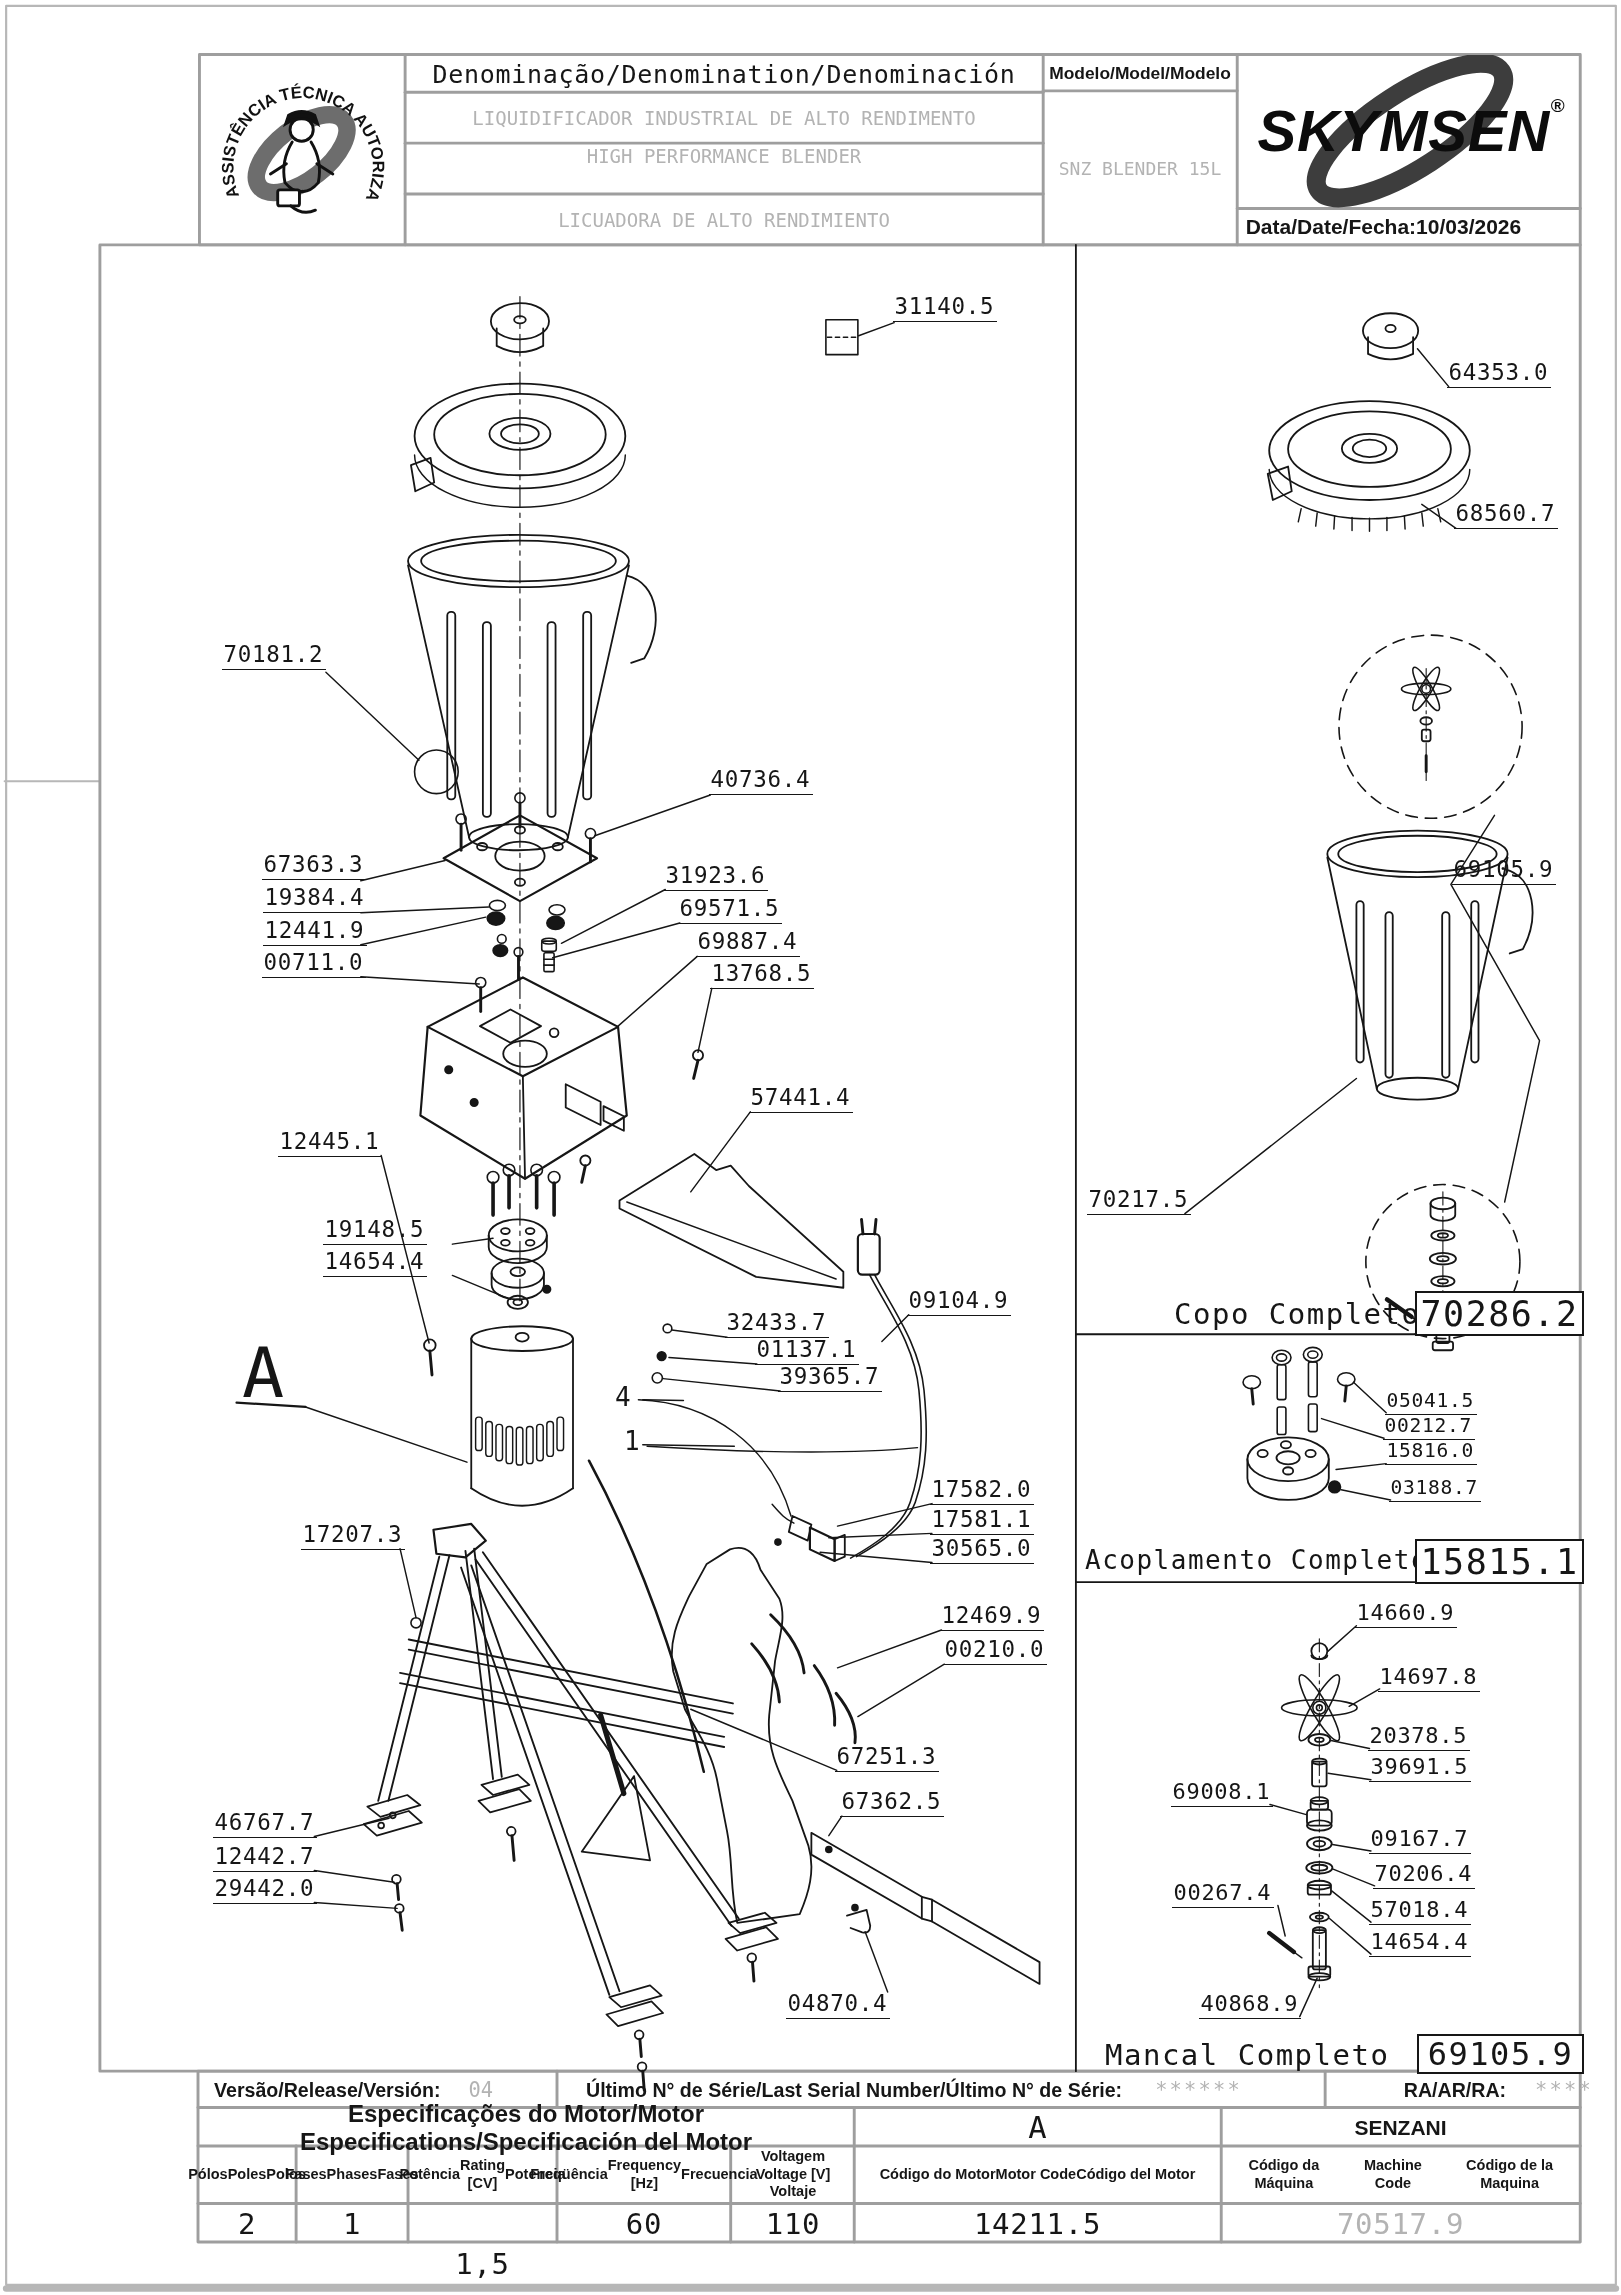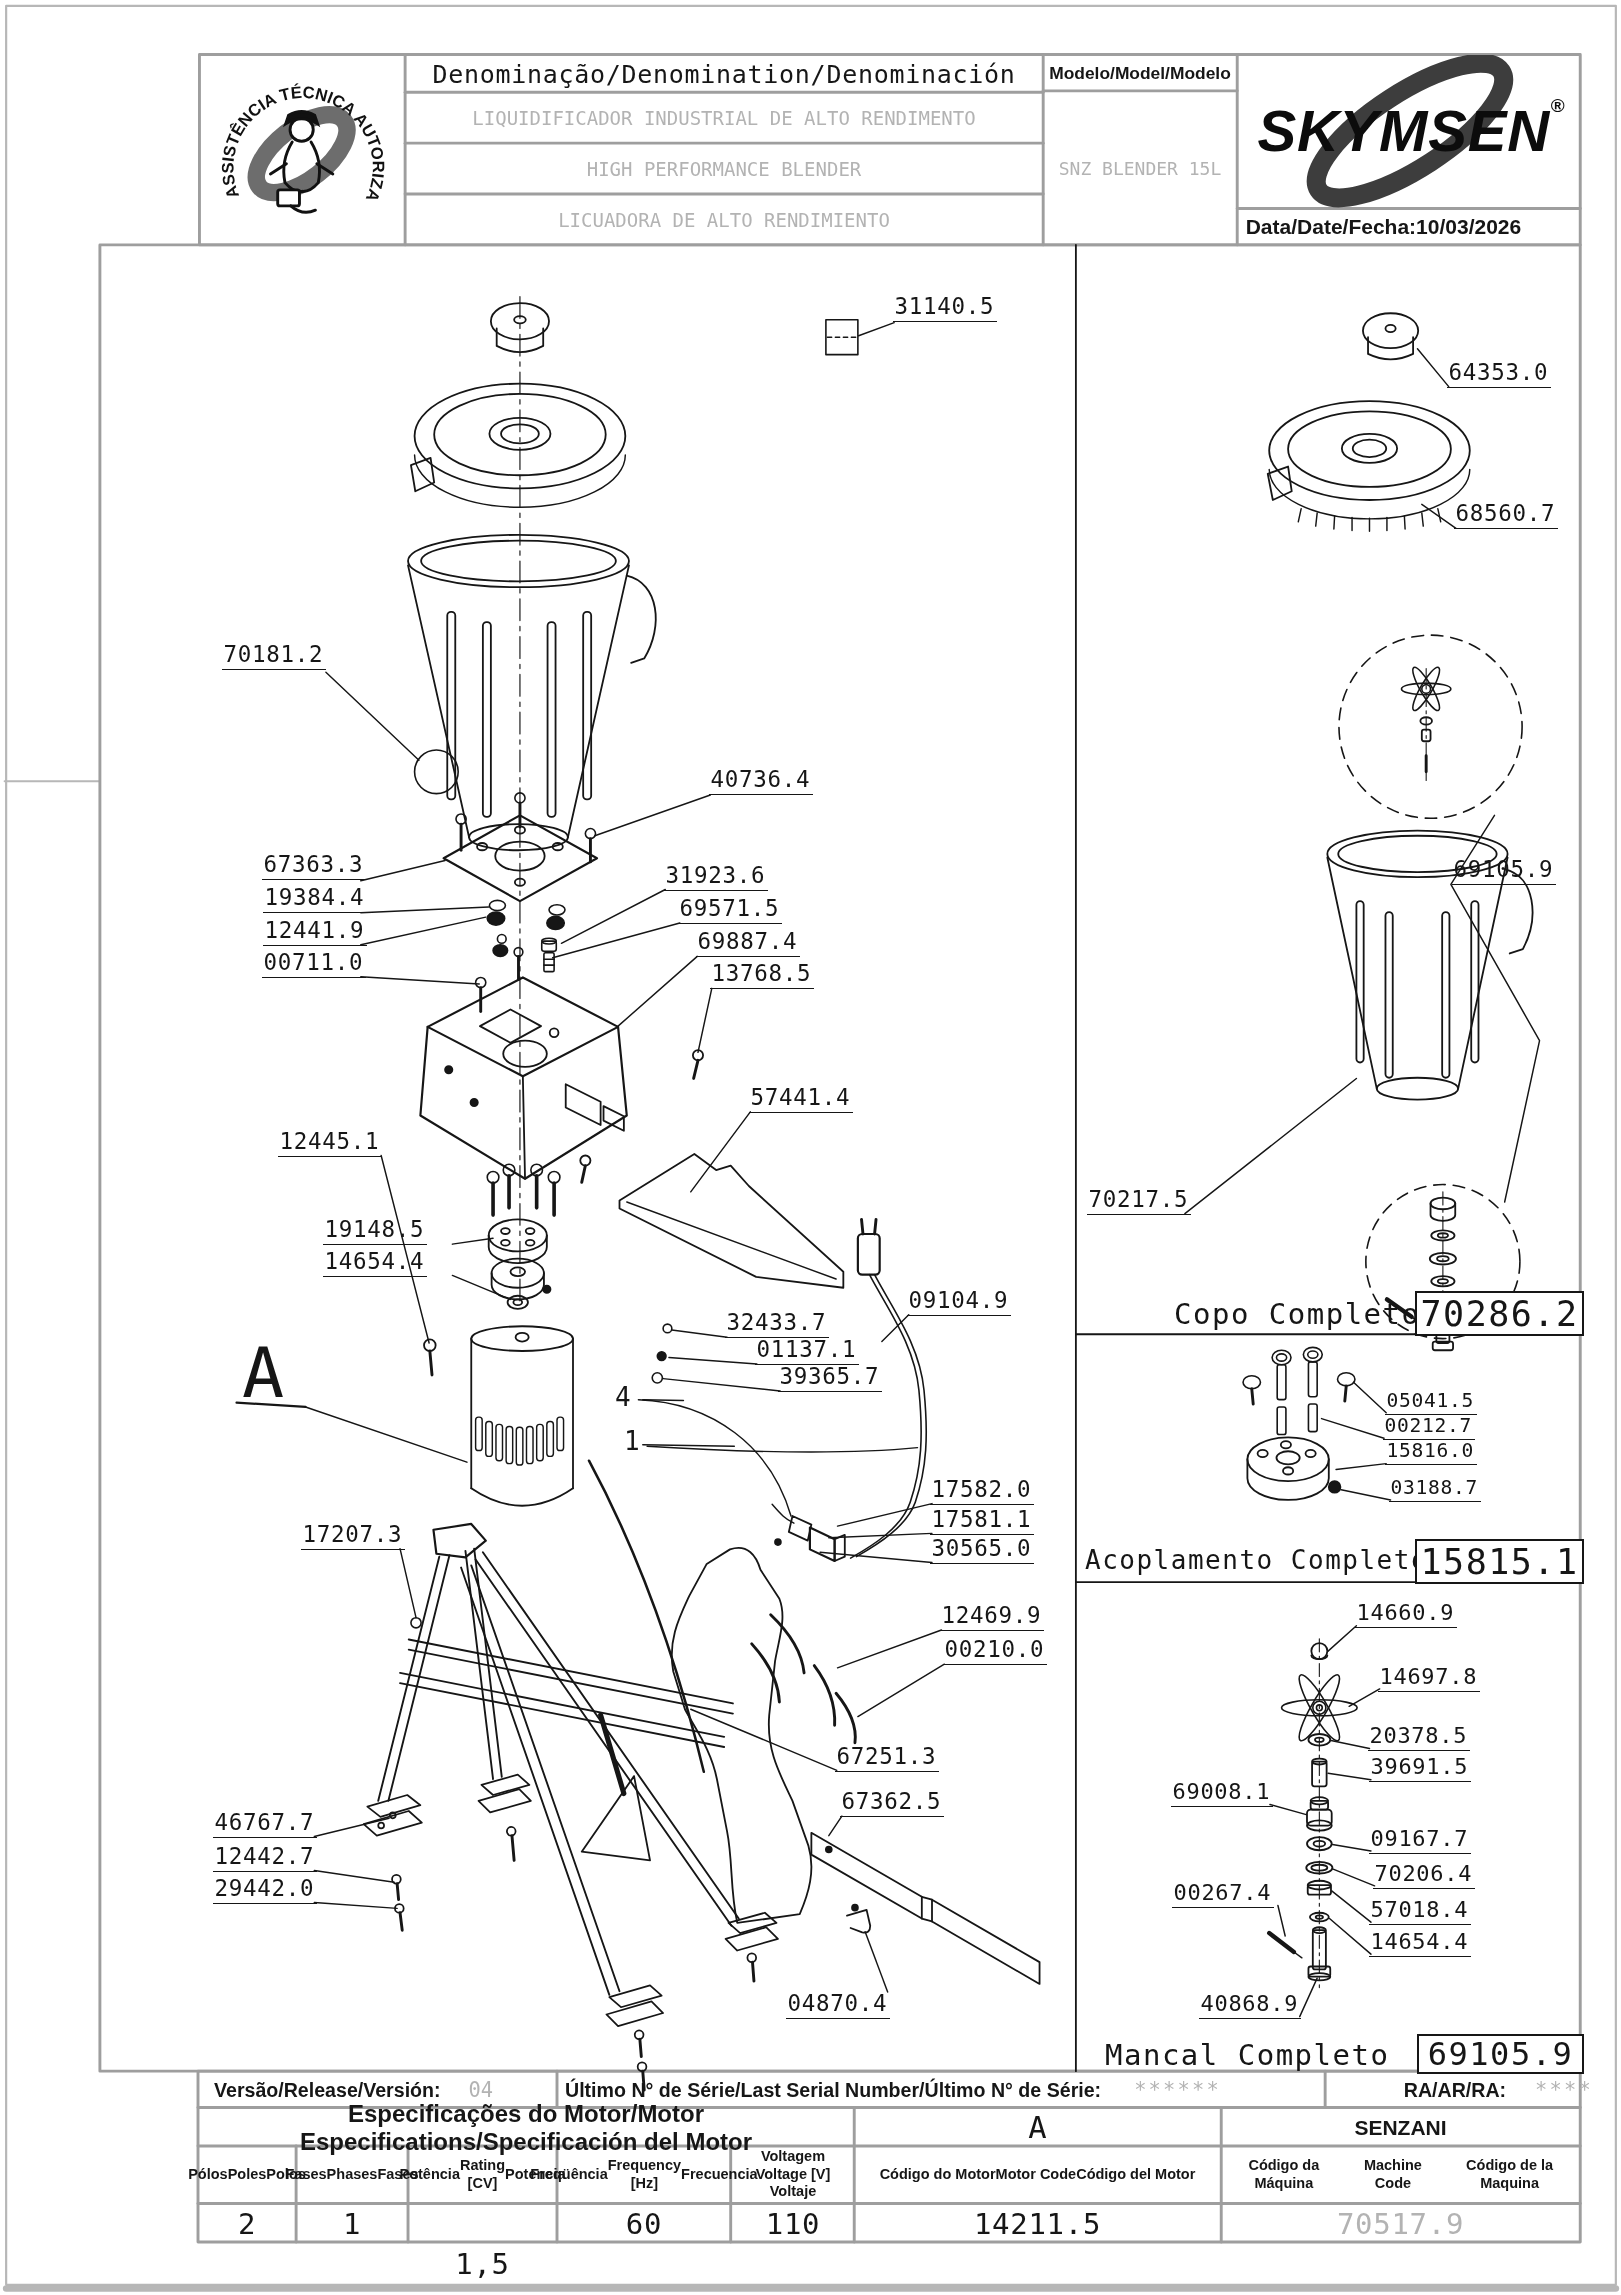--- a/index.html
+++ b/index.html
@@ -470,21 +470,21 @@
         <path d="M128,120 q-16,26 -10,56 q12,14 24,12" fill="none"></path>
         <path d="M154,120 q16,26 10,56 q-12,14 -24,12" fill="none"></path>
         <path d="M120,150 l-22,14 M162,150 l22,14" fill="none"></path>
         <rect x="108" y="186" width="30" height="22" rx="3" fill="#fff"></rect>
         <path d="M126,208 q16,14 34,6" fill="none"></path>
       </g>
     </svg>
 
     <div class="hdrtxt" style="left:405px;top:55px;width:638px;height:38px;font-size:25px;letter-spacing:0.7px;">Denominação/Denomination/Denominación</div>
     <div class="hdrtxt gray" style="left:405px;top:92px;width:638px;height:51px;font-size:19px;">LIQUIDIFICADOR  INDUSTRIAL  DE  ALTO  RENDIMENTO</div>
-    <div class="hdrtxt gray" style="left:405px;top:140px;width:638px;height:58px;font-size:19px;">HIGH  PERFORMANCE  BLENDER</div>
+    <div class="hdrtxt gray" style="left:405px;top:127px;width:638px;height:58px;font-size:19px;">HIGH  PERFORMANCE  BLENDER</div>
     <div class="hdrtxt gray" style="left:405px;top:194px;width:638px;height:51px;font-size:19px;">LICUADORA  DE  ALTO  RENDIMIENTO</div>
 
     <div class="hdrtxt cellhead" style="left:1043px;top:55px;width:194px;height:36px;font-size:17.4px;">Modelo/Model/Modelo</div>
     <div class="hdrtxt gray" style="left:1043px;top:91px;width:194px;height:154px;font-size:18px;">SNZ  BLENDER  15L</div>
 
     <svg class="abs" style="left:1237px;top:55px" width="343" height="154" viewBox="0 0 472 212">
       <ellipse cx="238" cy="104" rx="150" ry="52" fill="none" stroke="#3d3d3d" stroke-width="26" transform="rotate(-33 238 104)"></ellipse>
       <text x="28" y="132" font-family="Liberation Sans, sans-serif" font-style="italic" font-weight="bold" font-size="80" letter-spacing="1" fill="#0c0c0c">SKYMSEN</text>
       <text x="432" y="78" font-size="26" font-family="Liberation Sans, sans-serif" font-weight="bold" fill="#0c0c0c">®</text>
     </svg>
@@ -555,21 +555,21 @@
       <div class="marker" style="left: 242px; top: 1332px; font-size: 70px;">A</div>
       <div class="marker" style="left: 615px; top: 1382px; font-size: 26px;">4</div>
       <div class="marker" style="left: 624px; top: 1426px; font-size: 26px;">1</div>
     </div>
 
   <div>
     <div class="ftcell" style="left:198px;top:2072px;width:359px;height:36px;justify-content:flex-start;padding-left:16px;">
       <span class="cellhead" style="font-size:19.6px;">Versão/Release/Versión:</span>
       <span class="gray" style="font-size:20.4px;margin-left:28px;">04</span>
     </div>
-    <div class="ftcell" style="left:557px;top:2072px;width:768px;height:36px;justify-content:flex-start;padding-left:8px;">
+    <div class="ftcell" style="left:557px;top:2072px;width:768px;height:36px;justify-content:flex-start;padding-left:29px;">
       <span class="cellhead" style="font-size:19.6px;">Último N° de Série/Last Serial Number/Último N° de Série:</span>
       <span class="gray" style="font-size:20.4px;letter-spacing:2.2px;margin-left:33px;">******</span>
     </div>
     <div class="ftcell" style="left:1325px;top:2072px;width:255px;height:36px;justify-content:flex-end;padding-left:13px;">
       <span class="cellhead" style="font-size:19.6px;">RA/AR/RA:</span>
       <span class="gray" style="font-size:20.4px;letter-spacing:2.2px;margin-left:29px;">****</span>
     </div>
     <div class="ftcell cellhead" style="left:198px;top:2108px;width:656px;height:39px;font-size:24px;">Especificações do Motor/Motor Especifications/Specificación del Motor</div>
     <div class="ftcell" style="left:854px;top:2108px;width:367px;height:39px;font-size:30.5px;">A</div>
     <div class="ftcell cellhead" style="left:1221px;top:2108px;width:359px;height:39px;font-size:21px;">SENZANI</div>

